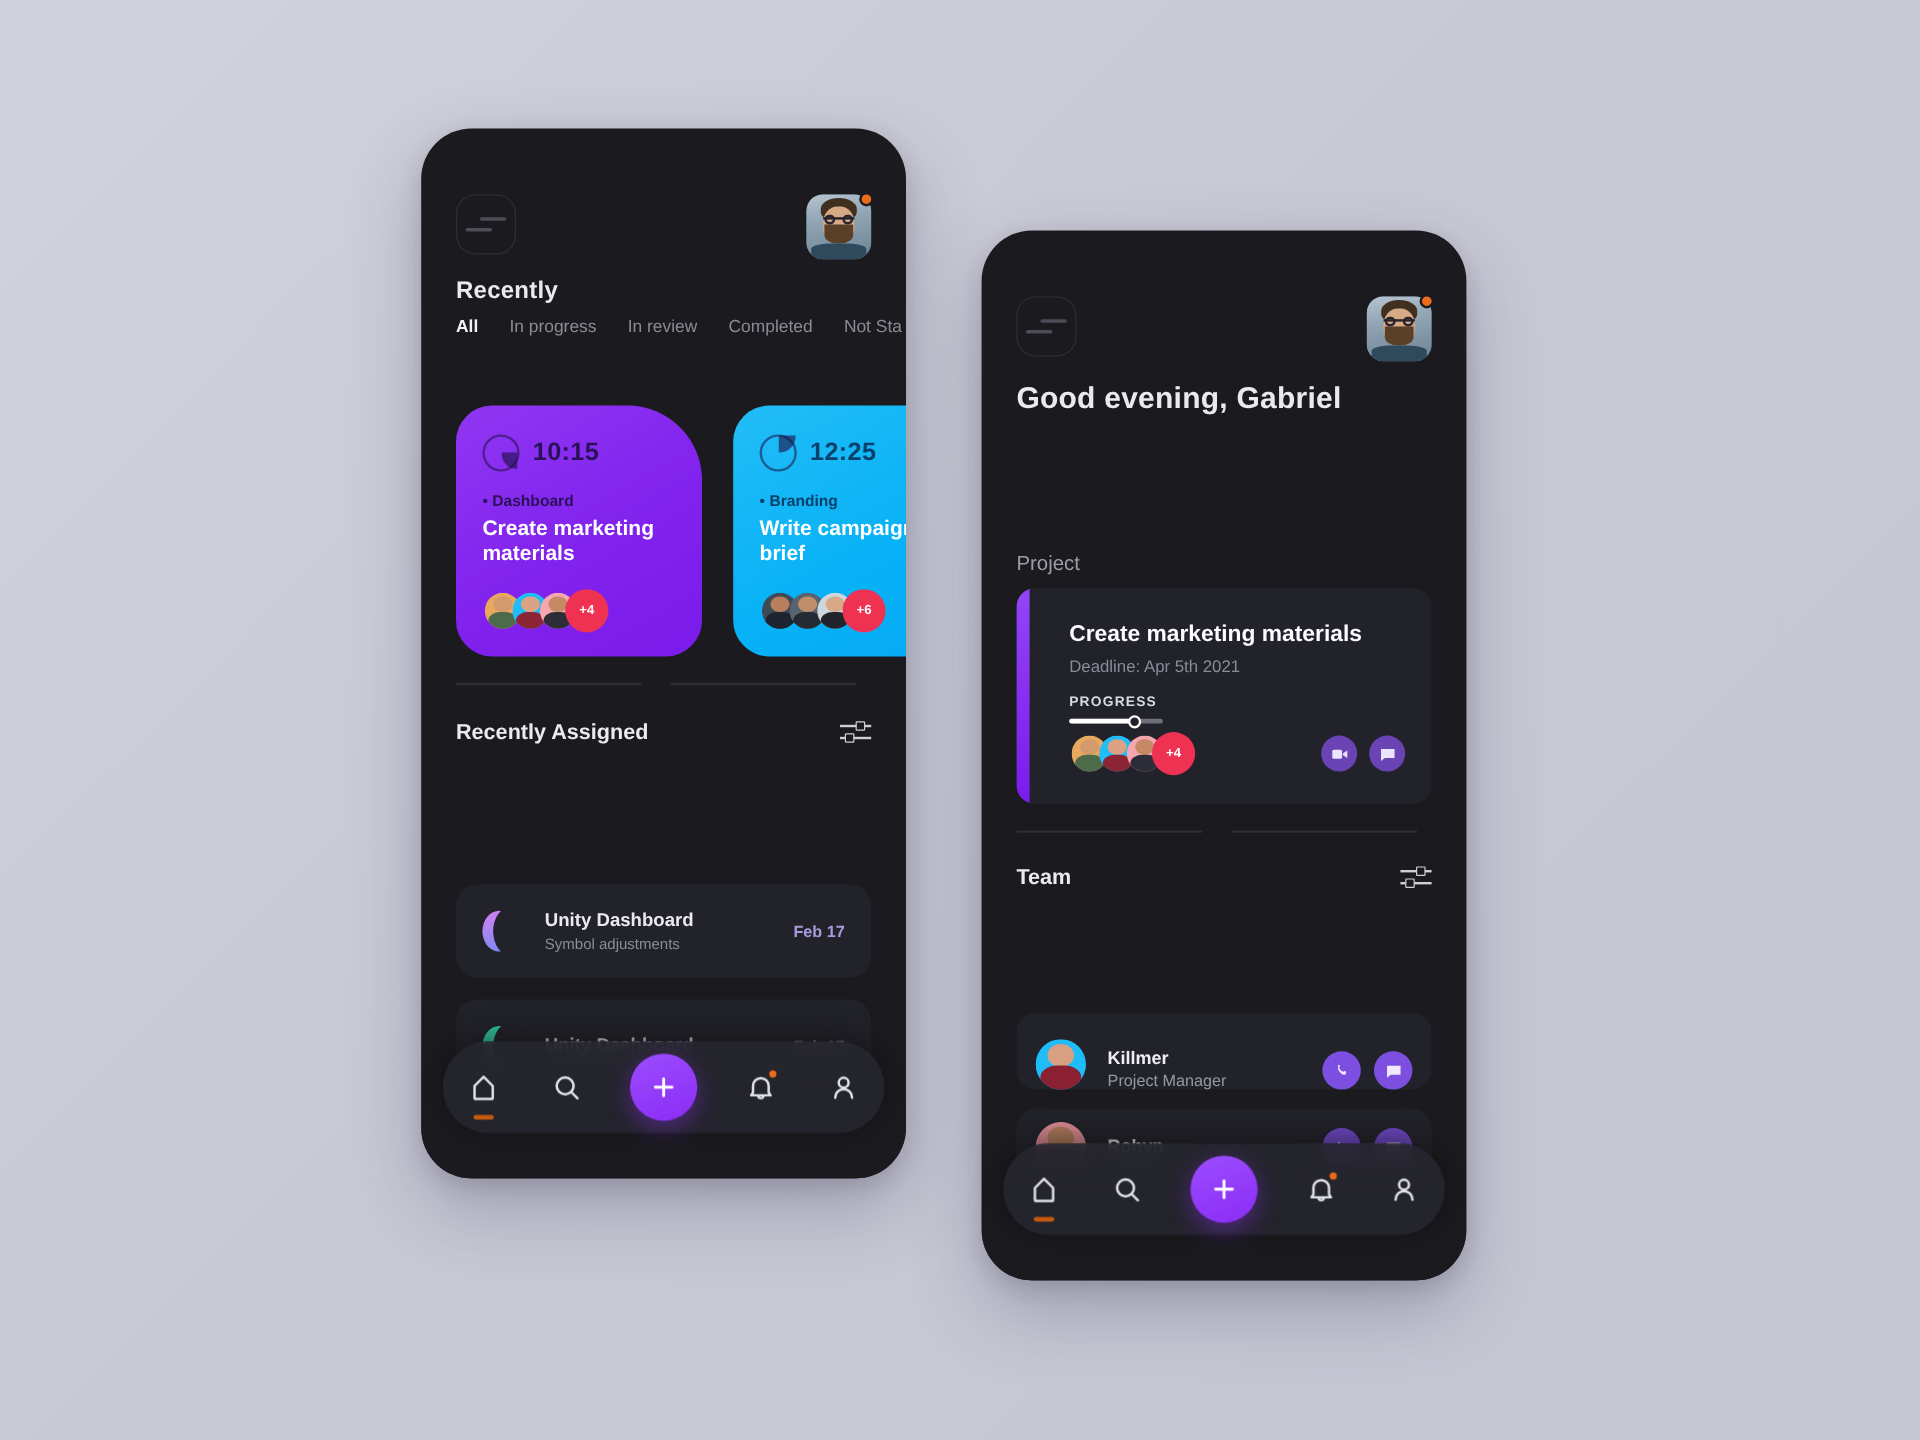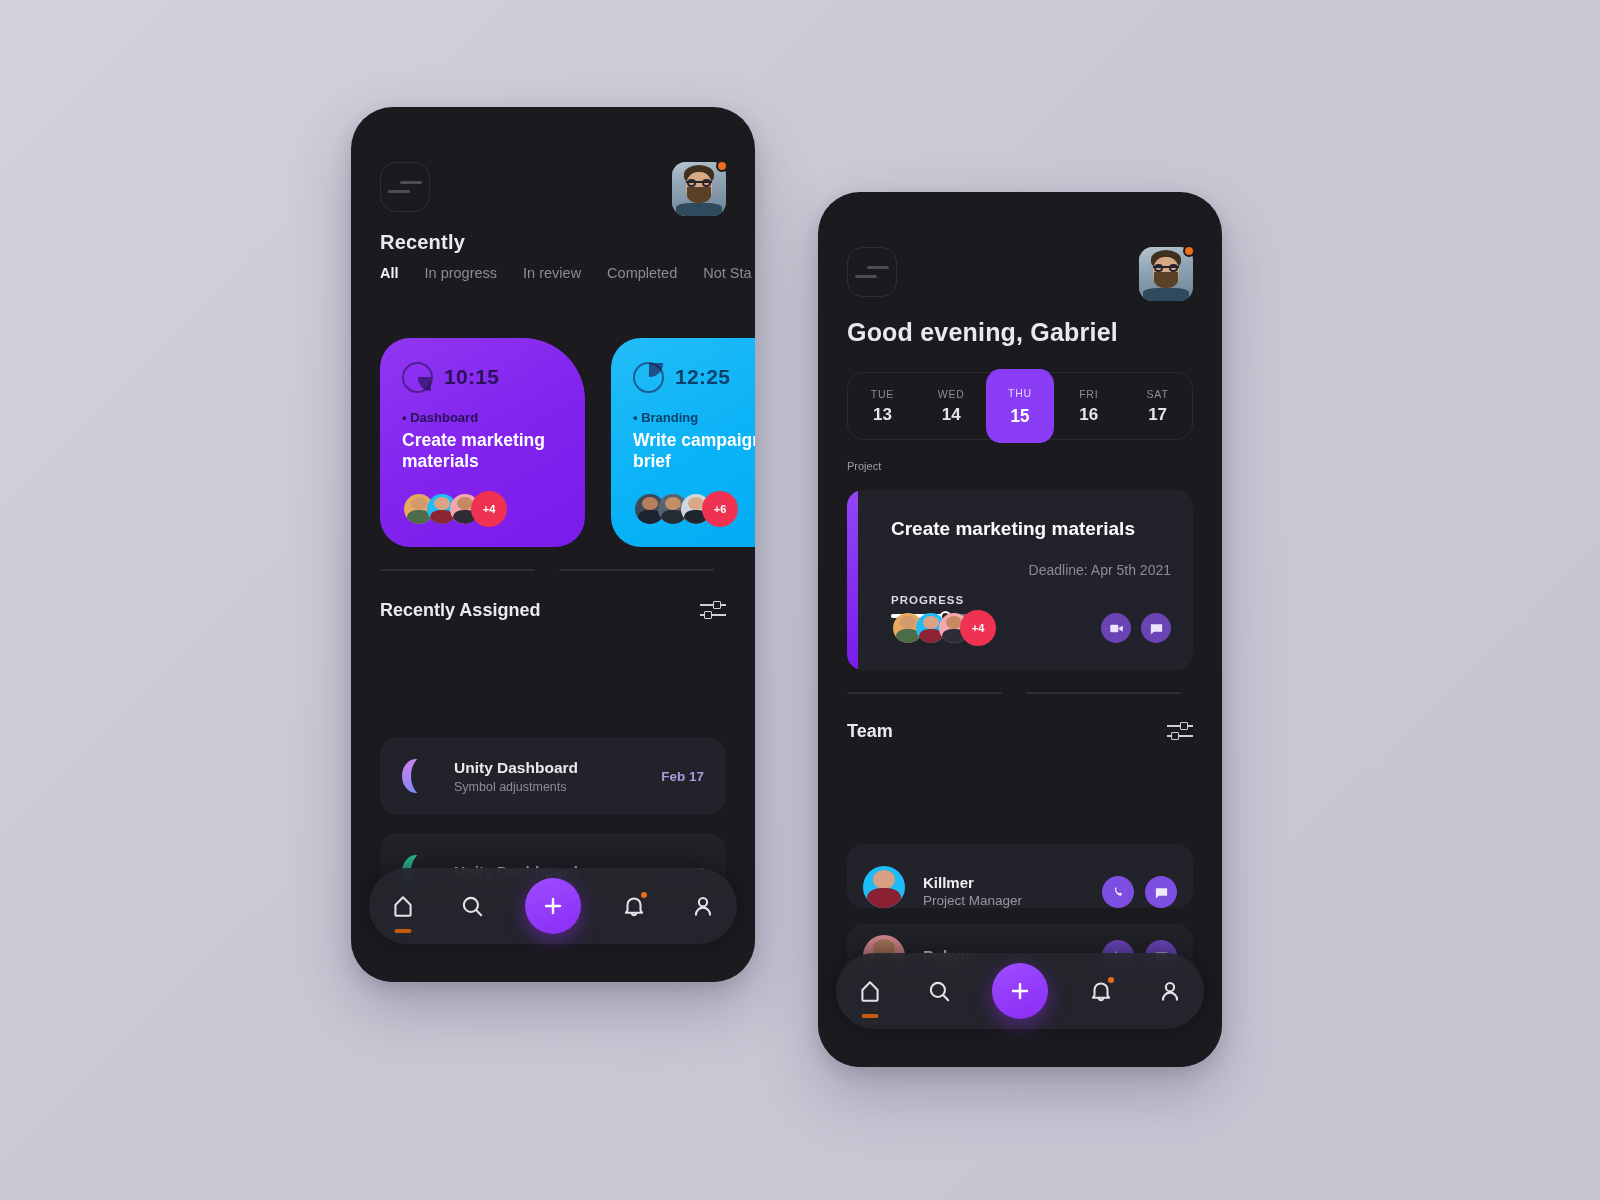--- a/index.html
+++ b/index.html
@@ -171,30 +171,30 @@
     display: flex; align-items: stretch;
   }
   .day { flex: 1; display: flex; flex-direction: column; align-items: center; justify-content: center; gap: 5px;
          border-radius: 14px; }
   .day .dn { font-size: 10.5px; letter-spacing: .8px; color: #8d8d99; }
   .day .dd { font-size: 17px; font-weight: 700; color: #e5e5eb; }
   .day.sel { background: #8b3cf5; transform: scaleY(1.12); }
   .day.sel .dn { color: #e7d7ff; }
   .day.sel .dd { color: #ffffff; }
 
-  .label-project { position: absolute; left: 29px; top: 268px; font-size: 11px; color: #9d9da8; }
+  .label-project { position: absolute; left: 29px; top: 268px; font-size: 17px; color: #9d9da8; }
   .proj-card {
     position: absolute; left: 29px; right: 29px; top: 298px; height: 180px;
     background: #22222a; border-radius: 16px; overflow: hidden;
   }
   .proj-card .bar { position: absolute; left: 0; top: 0; bottom: 0; width: 11px;
                     background: linear-gradient(180deg,#9245f6,#7a1beb); }
   .proj-inner { position: absolute; left: 44px; right: 22px; top: 28px; }
   .proj-title { font-size: 19px; font-weight: 700; color: #fafaff; }
-  .proj-dl { font-size: 14px; color: #8b8b97; margin-top: 22px; text-align: right; }
+  .proj-dl { font-size: 14px; color: #8b8b97; margin-top: 7px; }
   .proj-prog-lbl { font-size: 11.5px; font-weight: 700; letter-spacing: 1px; color: #d9d9e2; margin-top: 16px; }
   .bar-track { margin-top: 8px; width: 78px; height: 4px; background: #6f6f7c; border-radius: 3px; position: relative; }
   .bar-fill { position: absolute; left: 0; top: 0; bottom: 0; width: 70%; background: #ffffff; border-radius: 3px; }
   .bar-knob { position: absolute; left: 70%; top: 50%; width: 11px; height: 11px; margin-left: -5.5px; margin-top: -5.5px;
               border-radius: 50%; background: #22222a; border: 2.5px solid #ffffff; }
 
   .proj-bottom { position: absolute; left: 44px; right: 22px; bottom: 24px; display: flex; align-items: center; justify-content: space-between; }
   .act-row { display: flex; gap: 10px; }
   .act-btn { width: 30px; height: 30px; border-radius: 50%; background: #6a44b4;
              display: flex; align-items: center; justify-content: center; }
@@ -453,42 +453,20 @@
             <div class="glass"></div>
               <div class="shirt"></div>
           </div>
         </div>
         <div class="dot-online"></div>
       </div>
     </div>
 
     <div class="greeting">Good evening, Gabriel</div>
 
-    <div class="week">
-      <div class="day">
-        <div class="dn">TUE</div>
-        <div class="dd">13</div>
-      </div>
-      <div class="day">
-        <div class="dn">WED</div>
-        <div class="dd">14</div>
-      </div>
-      <div class="day sel">
-        <div class="dn">THU</div>
-        <div class="dd">15</div>
-      </div>
-      <div class="day">
-        <div class="dn">FRI</div>
-        <div class="dd">16</div>
-      </div>
-      <div class="day">
-        <div class="dn">SAT</div>
-        <div class="dd">17</div>
-      </div>
-    </div>
 
     <div class="label-project">Project</div>
 
     <div class="proj-card">
       <div class="bar"></div>
       <div class="proj-inner">
         <div class="proj-title">Create marketing materials</div>
         <div class="proj-dl">Deadline: Apr 5th 2021</div>
         <div class="proj-prog-lbl">PROGRESS</div>
         <div class="bar-track">

